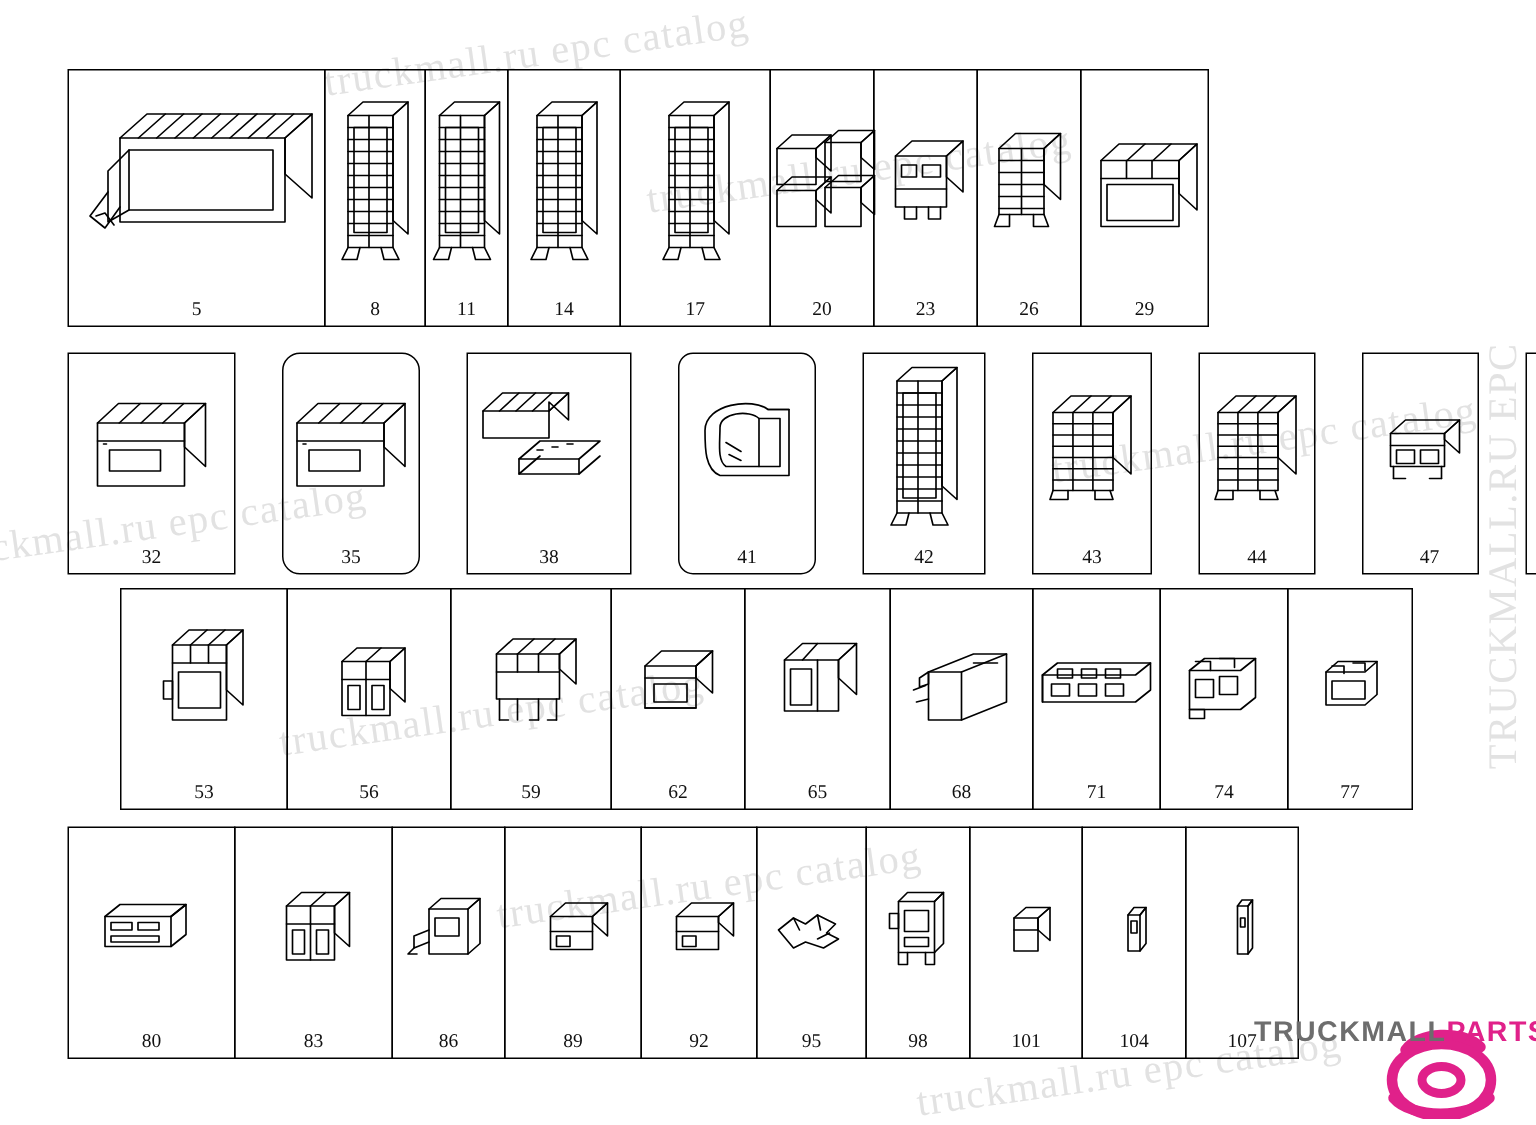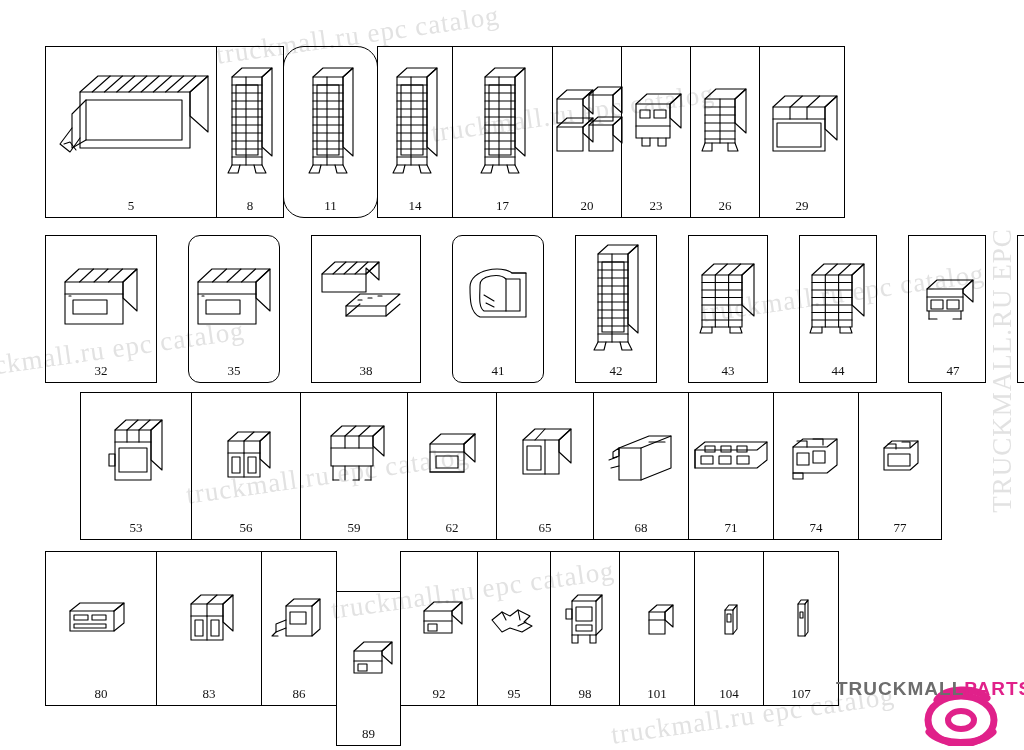--- a/index.html
+++ b/index.html
@@ -155,21 +155,21 @@
             <path d="M10 90 h30"></path>
             <path d="M10 98 h30"></path>
             <path d="M24 18 v88"></path>
             <path d="M10 106 l-4 8 h10 l2 -8"></path>
             <path d="M40 106 l4 8 h-10 l-2 -8"></path>
             <path d="M14 26 h22 v70 h-22 Z"></path>
           </svg>
         </div>
         <div class="num">8</div>
       </div>
-      <div class="cell" style="width: 95px; height: 172px; border-radius: 21px;">
+      <div class="cell" style="width: 56px; height: 172px;">
         <div class="art">
           <svg width="56" height="124" viewBox="0 0 56 124" fill="none" stroke="#000" stroke-width="1.1" stroke-linejoin="round" stroke-linecap="round">
             <path d="M10 18 h30 v88 h-30 Z"></path>
             <path d="M10 18 l10 -9 h30 l-10 9"></path>
             <path d="M40 18 l10 -9 v88 l-10 -9 Z"></path>
             <path d="M10 26 h30"></path>
             <path d="M10 34 h30"></path>
             <path d="M10 42 h30"></path>
             <path d="M10 50 h30"></path>
             <path d="M10 58 h30"></path>
@@ -647,21 +647,21 @@
             <path d="M22 20 h26 v30 h-26 Z"></path>
             <path d="M22 20 l8 -7 h26 l-8 7"></path>
             <path d="M48 20 l8 -7 v30 l-8 7"></path>
             <path d="M26 26 h16 v12 h-16 Z"></path>
             <path d="M22 34 l-10 4 v8 l10 -4"></path>
             <path d="M12 46 l-4 4 h6"></path>
           </svg>
         </div>
         <div class="num">86</div>
       </div>
-      <div class="cell" style="width: 65px; height: 155px; margin-top: 40px;">
+      <div class="cell" style="width: 92px; height: 155px;">
         <div class="art">
           <svg width="62" height="54" viewBox="0 0 62 54" fill="none" stroke="#000" stroke-width="1.1" stroke-linejoin="round" stroke-linecap="round">
             <path d="M16 20 h28 v22 h-28 Z"></path>
             <path d="M16 20 l10 -9 h28 l-10 9"></path>
             <path d="M44 20 l10 -9 v22 l-10 -9 Z"></path>
             <path d="M16 30 h28"></path>
             <path d="M20 33 h9 v7 h-9 Z"></path>
           </svg>
         </div>
         <div class="num">89</div>

